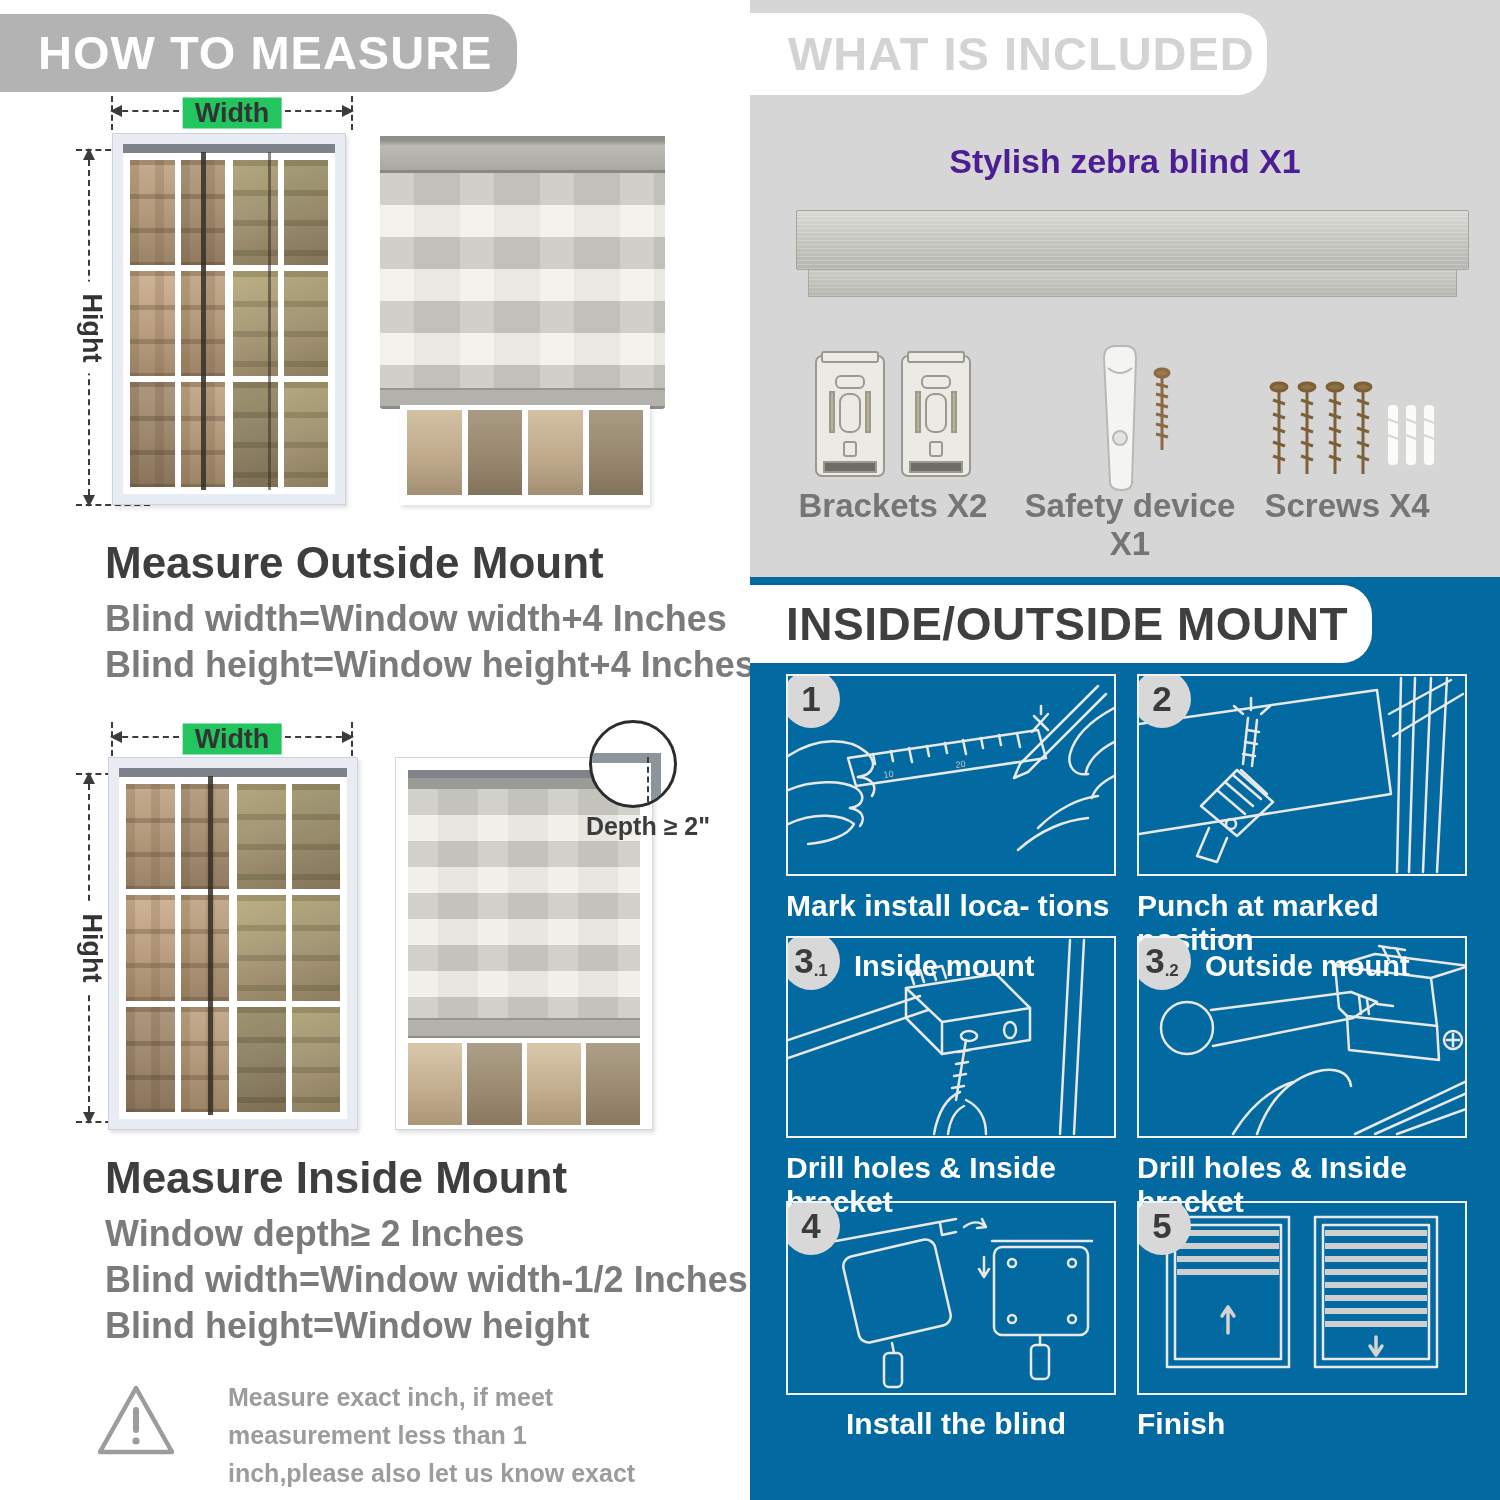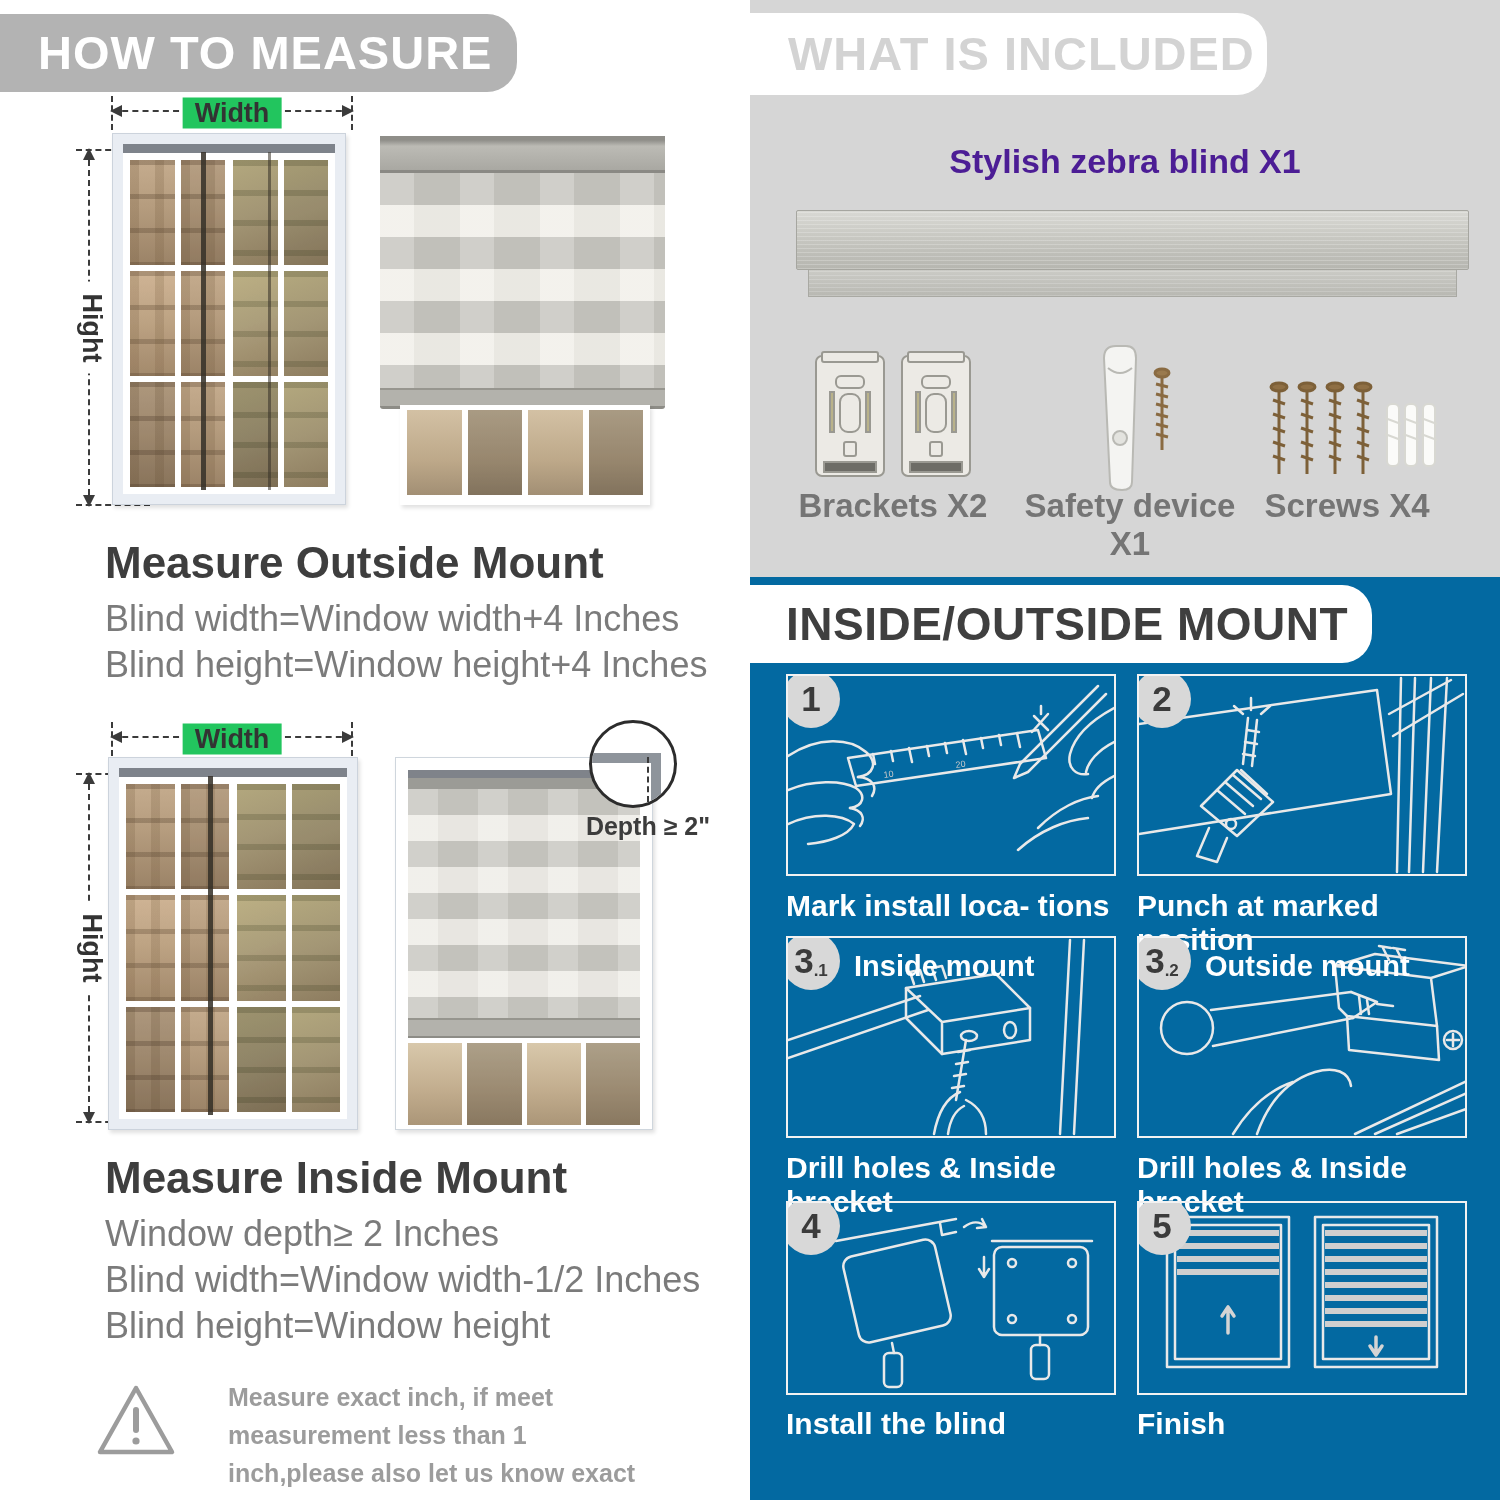--- a/index.html
+++ b/index.html
@@ -6,21 +6,21 @@
   .canvas{position:relative;width:1500px;height:1500px;overflow:hidden;
           font-family:"Liberation Sans", sans-serif;background:#ffffff;}
   .abs{position:absolute;}
 
   
   .left-header{left:0;top:14px;width:517px;height:78px;background:#b3b3b3;
     border-radius:0 30px 30px 0;color:#ffffff;font-size:47px;font-weight:bold;
     letter-spacing:1px;line-height:78px;padding-left:38px;box-sizing:border-box;}
 
   .sec-title{font-size:44px;font-weight:bold;color:#3e3e3e;}
-  .sec-line{font-size:36px;font-weight:normal;color:#7b7b7b;}
+  .sec-line{font-size:36px;font-weight:bold;color:#7b7b7b;}
 
   
   .w-arrow{position:absolute;height:0;border-top:2px dashed #3b3b3b;}
   .ah{position:absolute;width:0;height:0;}
   .ah.l{left:-2px;top:-7px;border-top:6px solid transparent;border-bottom:6px solid transparent;border-right:12px solid #3b3b3b;}
   .ah.r{right:-2px;top:-7px;border-top:6px solid transparent;border-bottom:6px solid transparent;border-left:12px solid #3b3b3b;}
   .tick{position:absolute;top:-16px;height:34px;border-left:2px dashed #3b3b3b;}
   .tick.tl{left:-1px;} .tick.tr{right:-1px;}
   .w-label{position:absolute;left:50%;top:1px;transform:translate(-50%,-50%);
     background:#22c55e;padding:0 12px;font-size:27px;font-weight:bold;color:#333;}
@@ -462,21 +462,21 @@
           <path d="M204 36 L304 36"></path>
           <circle cx="224" cy="58" r="4"></circle>
             <circle cx="284" cy="58" r="4"></circle>
           <circle cx="224" cy="114" r="4"></circle>
             <circle cx="284" cy="114" r="4"></circle>
           <path d="M252 130 l0 10"></path>
           <rect x="243" y="140" width="18" height="34" rx="5"></rect>
         </g>
       </svg>
     </div>
-    <div class="step-caption" style="left:36px;top:830px;">Install the blind</div>
+    <div class="step-caption" style="left:36px;top:830px;text-align:center;">Install the blind</div>
 
     <div class="step-box" style="left:387px;top:624px;height:194px;">
       <div class="badge">
         <span class="badge-num">5</span>
           <span class="badge-sub"></span>
       </div>
       <svg viewBox="0 0 326 186">
         <g class="lineart">
           <rect x="28" y="12" width="122" height="150"></rect>
           <rect x="36" y="20" width="106" height="134"></rect>

